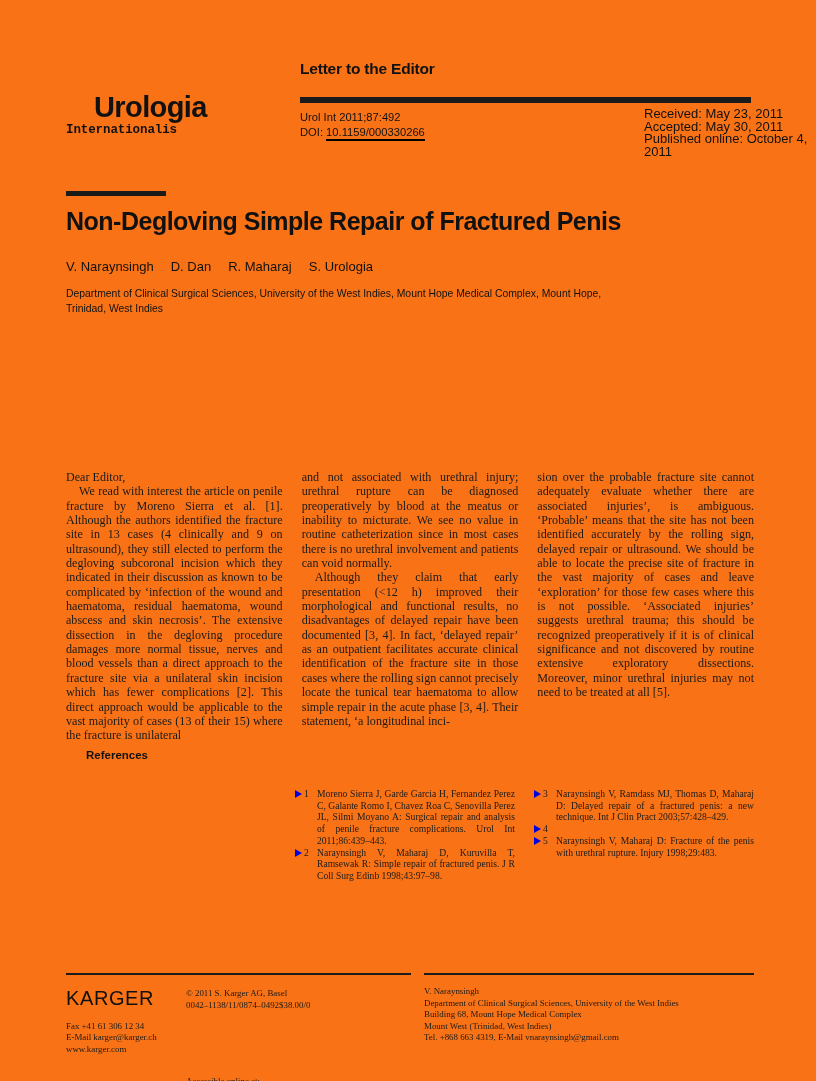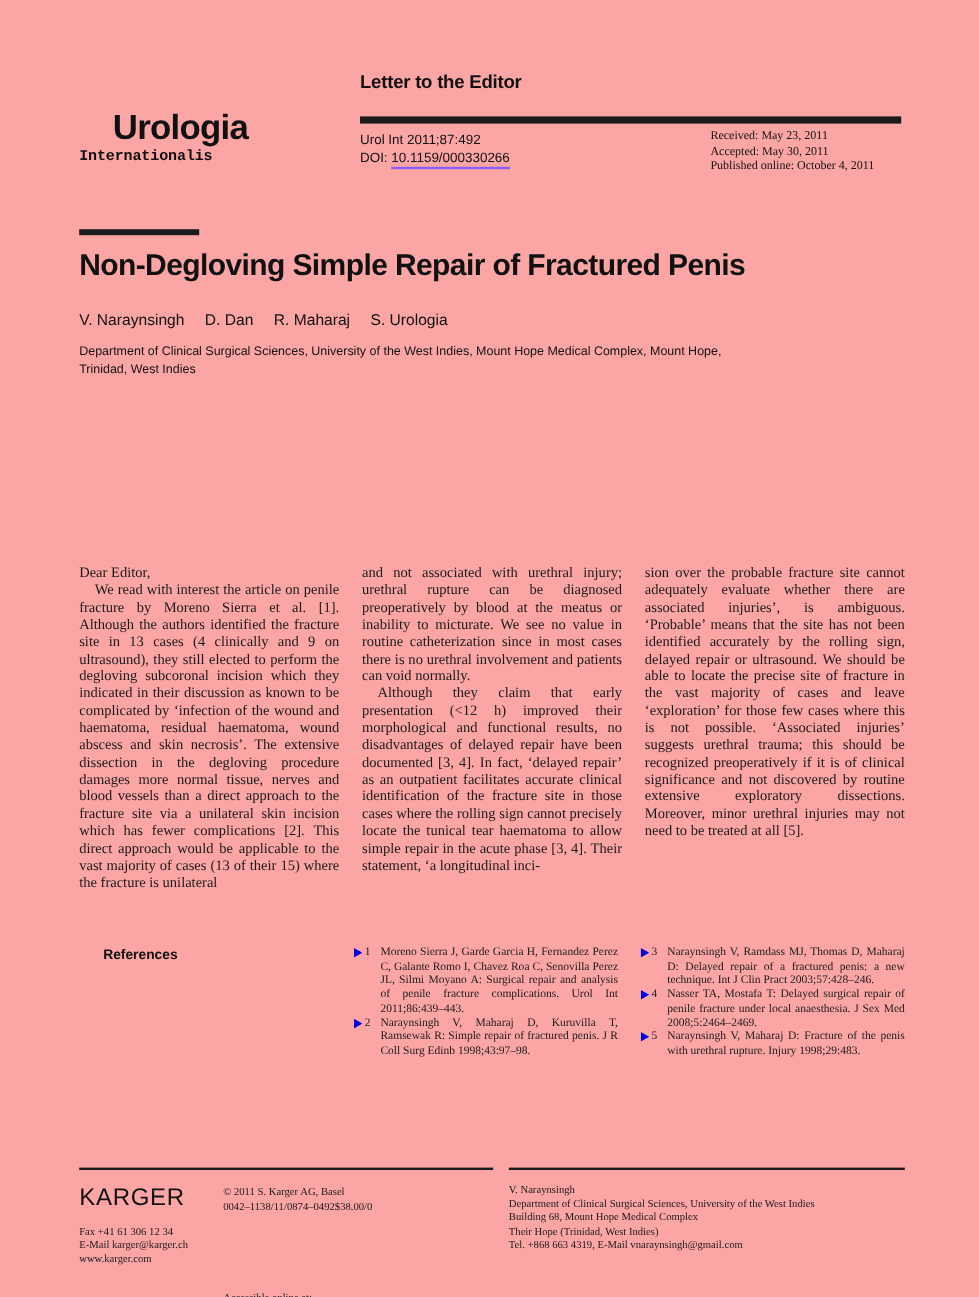--- a/index.html
+++ b/index.html
@@ -10,21 +10,21 @@
   }
   body {
     font-family: "Liberation Serif", "DejaVu Serif", serif;
     color: #1a1a1a;
   }
   #page {
     position: relative;
     width: 816px;
     height: 1081px;
     margin: 0 auto;
-    background: #fca5a5;
+    background: #f97316;
     overflow: hidden;
   }
   .abs { position: absolute; }
 
   
   #masthead-kind {
     left: 300px; top: 60px;
     font-family: "Liberation Sans", "DejaVu Sans", sans-serif;
     font-weight: bold;
     font-size: 15.5px;
@@ -63,28 +63,28 @@
   #citation-block {
     left: 300px; top: 110px;
     font-family: "Liberation Sans", "DejaVu Sans", sans-serif;
     font-size: 11.2px;
     line-height: 15px;
     color: #111;
   }
   #citation-block .doi-link {
     color: #111;
     text-decoration: none;
-    border-bottom: 2px solid #8b5cf6;
+    border-bottom: 2px solid #000000;
     padding-bottom: 1px;
   }
 
   #dates-block {
-    left: 592px; top: 108px;
-    font-family: Liberation Serif, serif;
-    font-size: 10px;
+    left: 644px; top: 108px;
+    font-family: Liberation Sans, sans-serif;
+    font-size: 13px;
     line-height: 12.6px;
     color: #111;
   }
 
   
   #title-rule {
     left: 66px; top: 191px;
     width: 100px; height: 5px;
     background: #1b1b1b;
   }
@@ -129,21 +129,21 @@
     text-align: justify;
     color: #1a1a1a;
     hyphens: auto;
     -webkit-hyphens: auto;
   }
   .body-col p { margin: 0; }
   .body-col p.indent { text-indent: 13px; }
 
   
   #references-heading {
-    left: 86px; top: 790px;
+    left: 86px; top: 749px;
     font-family: "Liberation Sans", "DejaVu Sans", sans-serif;
     font-weight: bold;
     font-size: 11.5px;
     color: #111;
   }
   #ref-cols {
     left: 295px; top: 788px;
     width: 459px;
     display: flex;
     gap: 19px;
@@ -293,28 +293,27 @@
           <span class="ref-num">2</span>
           <span class="ref-text">Naraynsingh V, Maharaj D, Kuruvilla T, Ramsewak R: Simple repair of fractured penis. J R Coll Surg Edinb 1998;43:97–98.</span>
         </div>
       </div>
     <div class="ref-col" id="ref-col-2">
         <div class="ref-item">
           <span class="ref-arrow"><svg width="7" height="8" viewBox="0 0 7 8" xmlns="http://www.w3.org/2000/svg">
               <polygon points="0,0 7,4 0,8" fill="#0000e0"></polygon>
             </svg></span>
           <span class="ref-num">3</span>
-          <span class="ref-text">Naraynsingh V, Ramdass MJ, Thomas D, Maharaj D: Delayed repair of a fractured penis: a new technique. Int J Clin Pract 2003;57:428–246.</span>
+          <span class="ref-text">Naraynsingh V, Ramdass MJ, Thomas D, Maharaj D: Delayed repair of a fractured penis: a new technique. Int J Clin Pract 2003;57:428–429.</span>
         </div>
         <div class="ref-item">
           <span class="ref-arrow"><svg width="7" height="8" viewBox="0 0 7 8" xmlns="http://www.w3.org/2000/svg">
               <polygon points="0,0 7,4 0,8" fill="#0000e0"></polygon>
             </svg></span>
           <span class="ref-num">4</span>
-          <span class="ref-text">Nasser TA, Mostafa T: Delayed surgical repair of penile fracture under local anaesthesia. J Sex Med 2008;5:2464–2469.</span>
         </div>
         <div class="ref-item">
           <span class="ref-arrow"><svg width="7" height="8" viewBox="0 0 7 8" xmlns="http://www.w3.org/2000/svg">
               <polygon points="0,0 7,4 0,8" fill="#0000e0"></polygon>
             </svg></span>
           <span class="ref-num">5</span>
           <span class="ref-text">Naraynsingh V, Maharaj D: Fracture of the penis with urethral rupture. Injury 1998;29:483.</span>
         </div>
       </div>
   </div>
@@ -337,17 +336,17 @@
 
   <div class="abs" id="online-block">
     <div>Accessible online at:</div>
     <div>www.karger.com/uin</div>
   </div>
 
   <div class="abs" id="correspondence">
       <div>V. Naraynsingh</div>
       <div>Department of Clinical Surgical Sciences, University of the West Indies</div>
       <div>Building 68, Mount Hope Medical Complex</div>
-      <div>Their Hope (Trinidad, West Indies)</div>
+      <div>Mount West (Trinidad, West Indies)</div>
       <div>Tel. +868 663 4319, E-Mail vnaraynsingh@gmail.com</div>
     </div>
 
 </div>
 
 </body></html>

